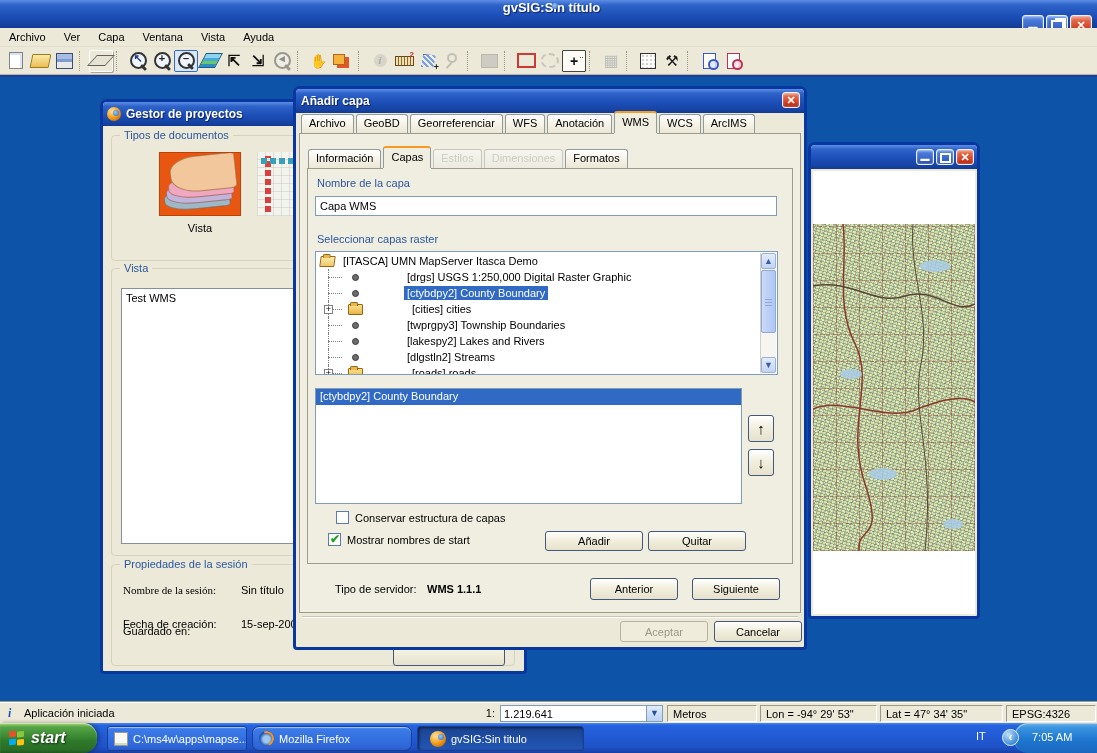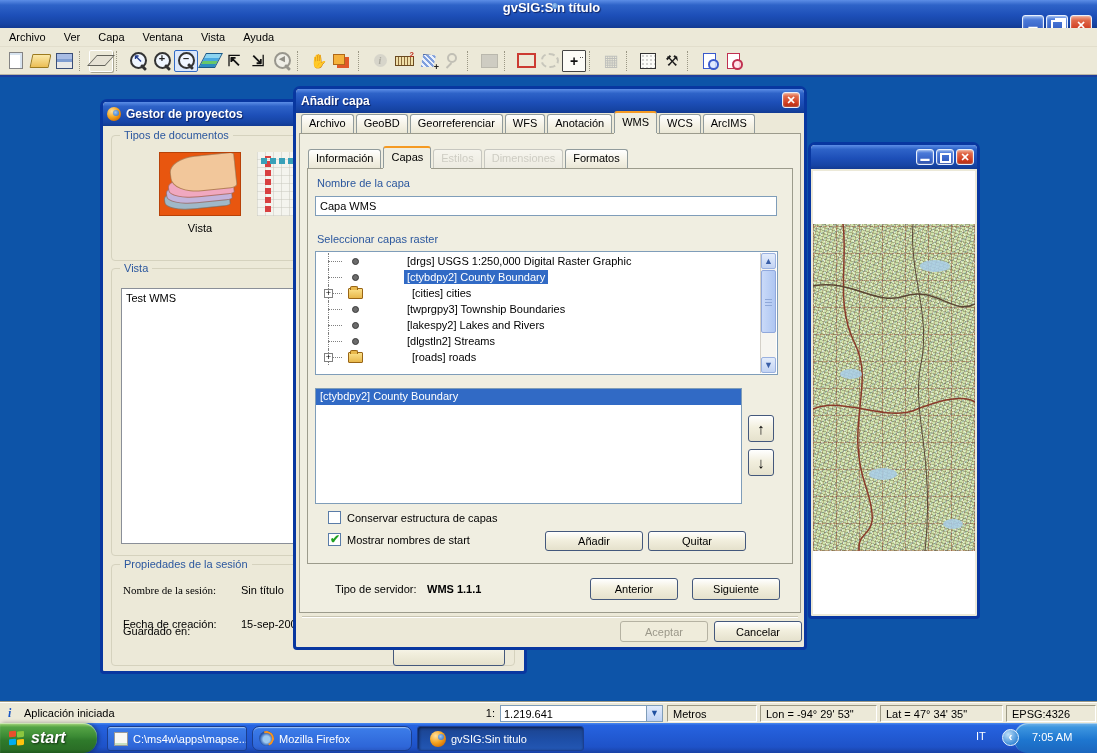--- a/index.html
+++ b/index.html
@@ -368,20 +368,25 @@
           <span class="tab">Formatos</span>
         </div>
       <div class="panel" style="left:11px;top:79px;width:486px;height:396px;z-index:1;">
         <span class="ilabel" style="left:9px;top:8px;">Nombre de la capa</span>
         <input class="tfield" style="left: 7px; top: 27px; width: 462px; height: 20px;" value="Capa WMS">
         <span class="ilabel" style="left:9px;top:64px;">Seleccionar capas raster</span>
 
         <div class="treebox" style="left:7px;top:82px;width:463px;height:124px;">
           <div class="treerows">
 
+              <div class="trow lvl0">
+
+                <span class="ticon ti-folder open"></span>
+                <span class="tlabel">[ITASCA] UMN MapServer Itasca Demo</span>
+              </div>
 
               <div class="trow lvl1">
 
                 <span class="ticon ti-dot"></span>
                 <span class="tlabel">[drgs] USGS 1:250,000 Digital Raster Graphic</span>
               </div>
 
               <div class="trow lvl1 selected">
 
                 <span class="ticon ti-dot"></span>
@@ -425,21 +430,21 @@
           </div>
         </div>
 
         <div class="selllist" style="left:7px;top:219px;width:427px;height:116px;">
 
         <div class="selrow">[ctybdpy2] County Boundary</div>
           </div>
         <div class="btn arrow" style="left:440px;top:246px;width:26px;height:27px;">↑</div>
         <div class="btn arrow" style="left:440px;top:280px;width:26px;height:27px;">↓</div>
 
-        <div class="cbrow" style="left:20px;top:342px;">
+        <div class="cbrow" style="left:28px;top:342px;">
           <span class="cb" data-checked="false"></span>
           <span>Conservar estructura de capas</span>
         </div>
         <div class="cbrow" style="left:20px;top:364px;">
           <span class="cb" data-checked="true"></span>
           <span>Mostrar nombres de start</span>
         </div>
         <div class="btn" style="left:237px;top:362px;width:98px;height:20px;">Añadir</div>
         <div class="btn" style="left:340px;top:362px;width:98px;height:20px;">Quitar</div>
       </div>

